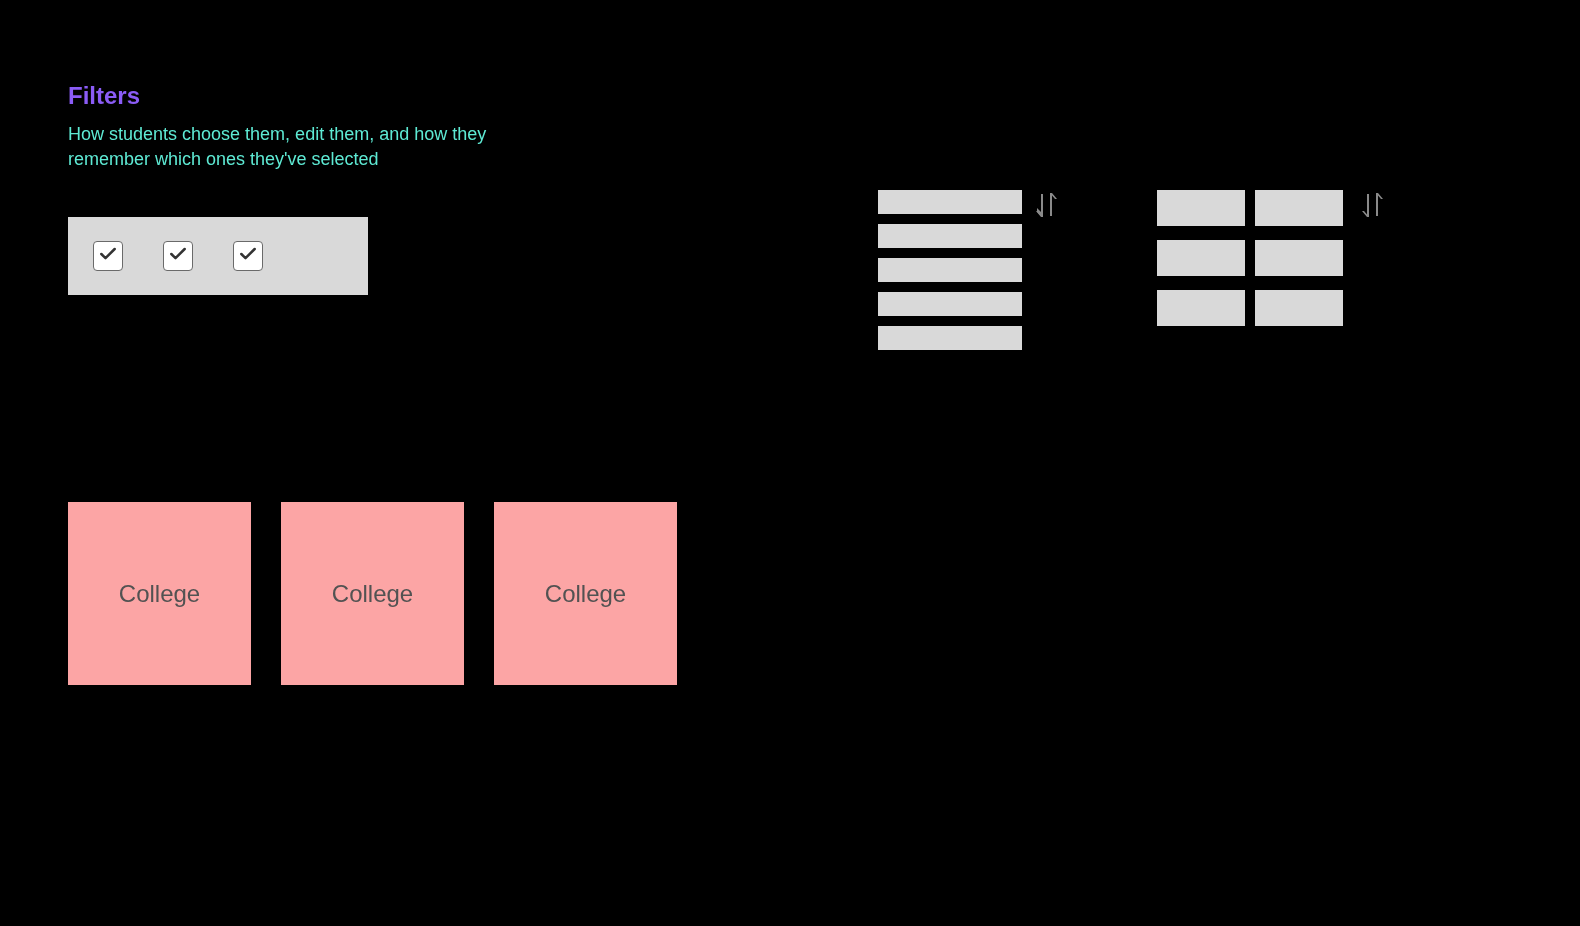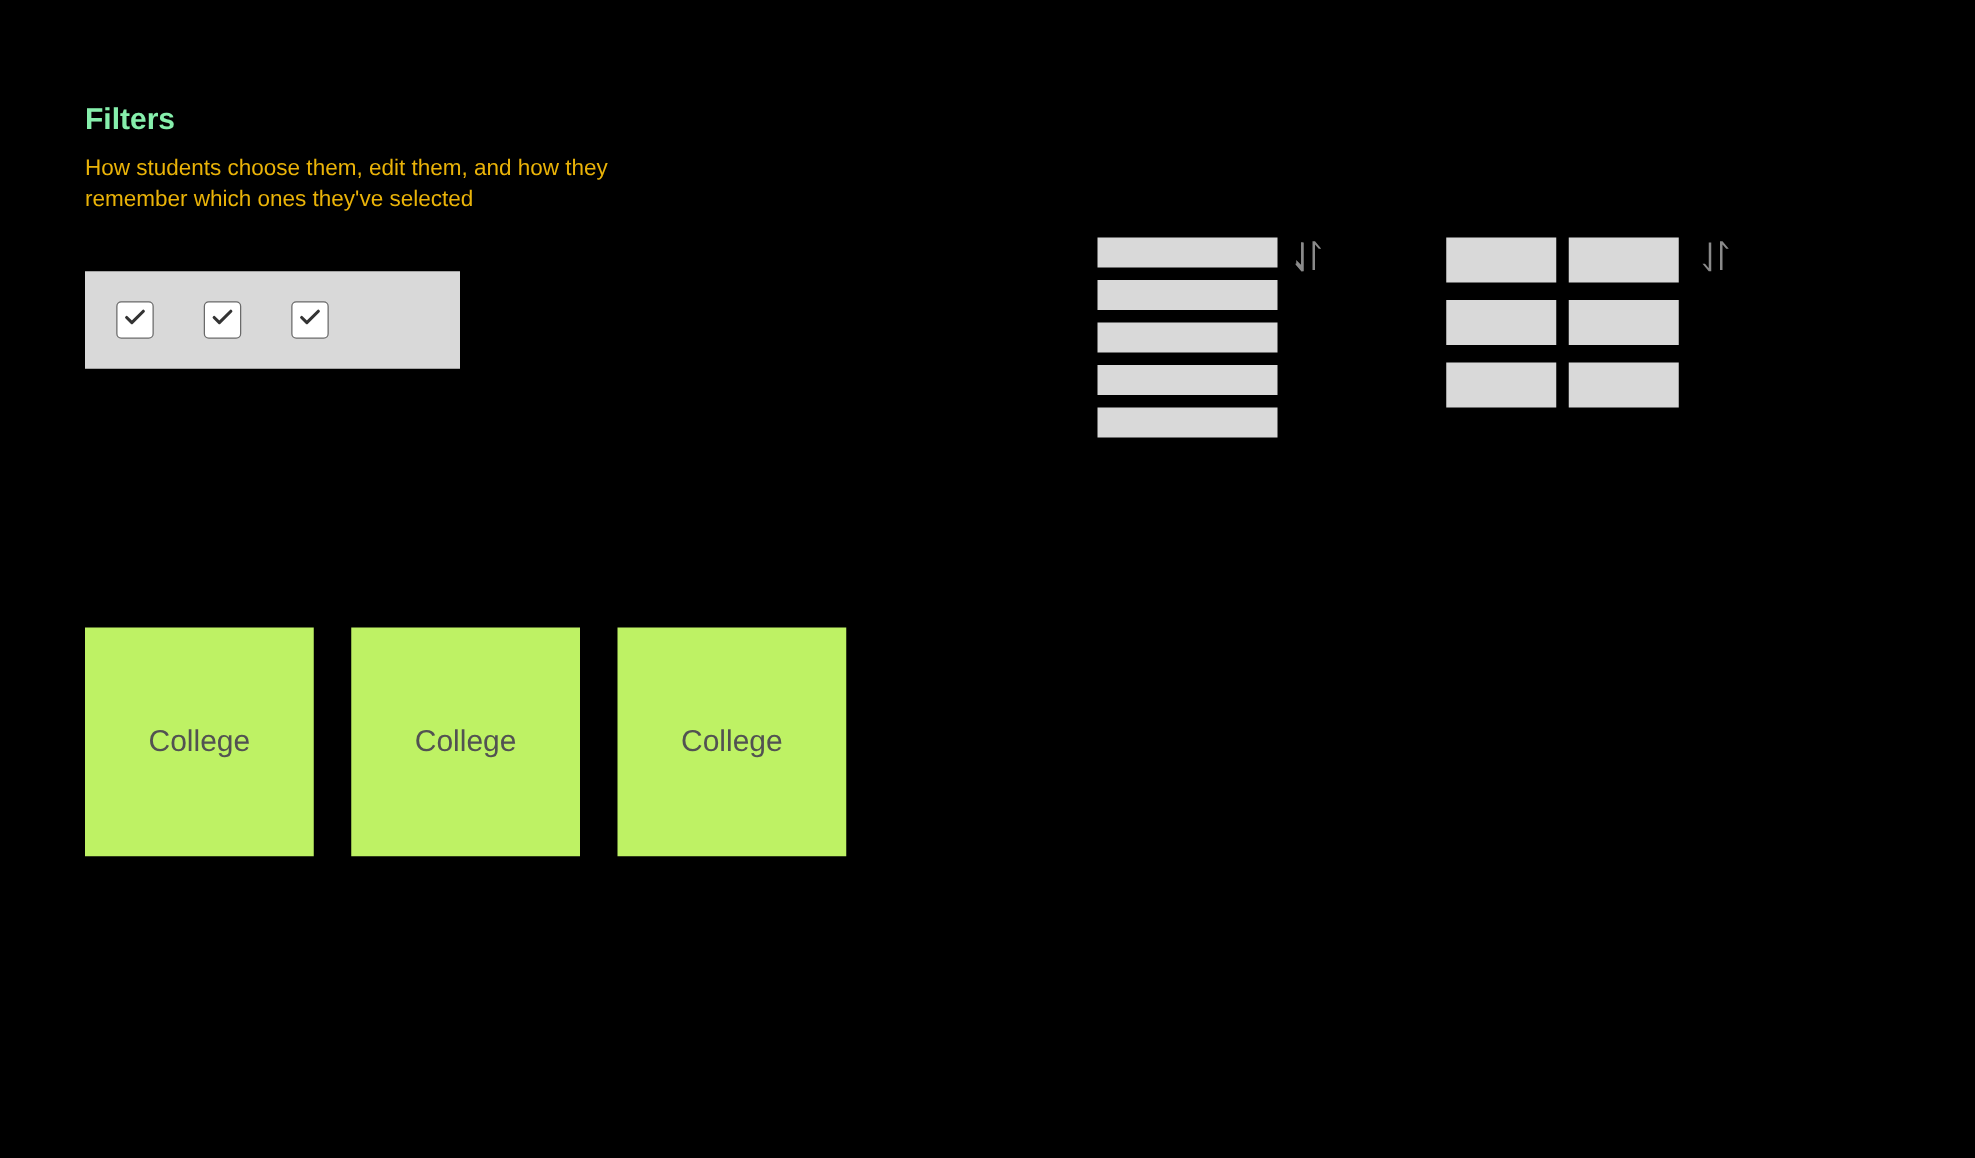--- a/index.html
+++ b/index.html
@@ -11,27 +11,27 @@
       background: #000000;
       width: 1580px;
       height: 926px;
       font-family: -apple-system, BlinkMacSystemFont, "Segoe UI", Helvetica, Arial, sans-serif;
       position: relative;
     }
     .section {
       position: absolute;
     }
     .section-title {
-      color: #86efac;
+      color: #8b5cf6;
       font-size: 24px;
       font-weight: 700;
       margin-bottom: 12px;
     }
     .section-desc {
-      color: #eab308;
+      color: #5eead4;
       font-size: 18px;
       font-weight: 400;
       line-height: 1.4;
       max-width: 420px;
     }
 
     
     .filters-section {
       top: 82px;
       left: 68px;
@@ -67,21 +67,21 @@
       left: 68px;
     }
     .college-cards {
       margin-top: 40px;
       display: flex;
       gap: 30px;
     }
     .college-card {
       width: 183px;
       height: 183px;
-      background: #bef264;
+      background: #fca5a5;
       display: flex;
       align-items: center;
       justify-content: center;
       color: #525252;
       font-size: 24px;
       font-weight: 400;
     }
 
     
     .navigation-section {

